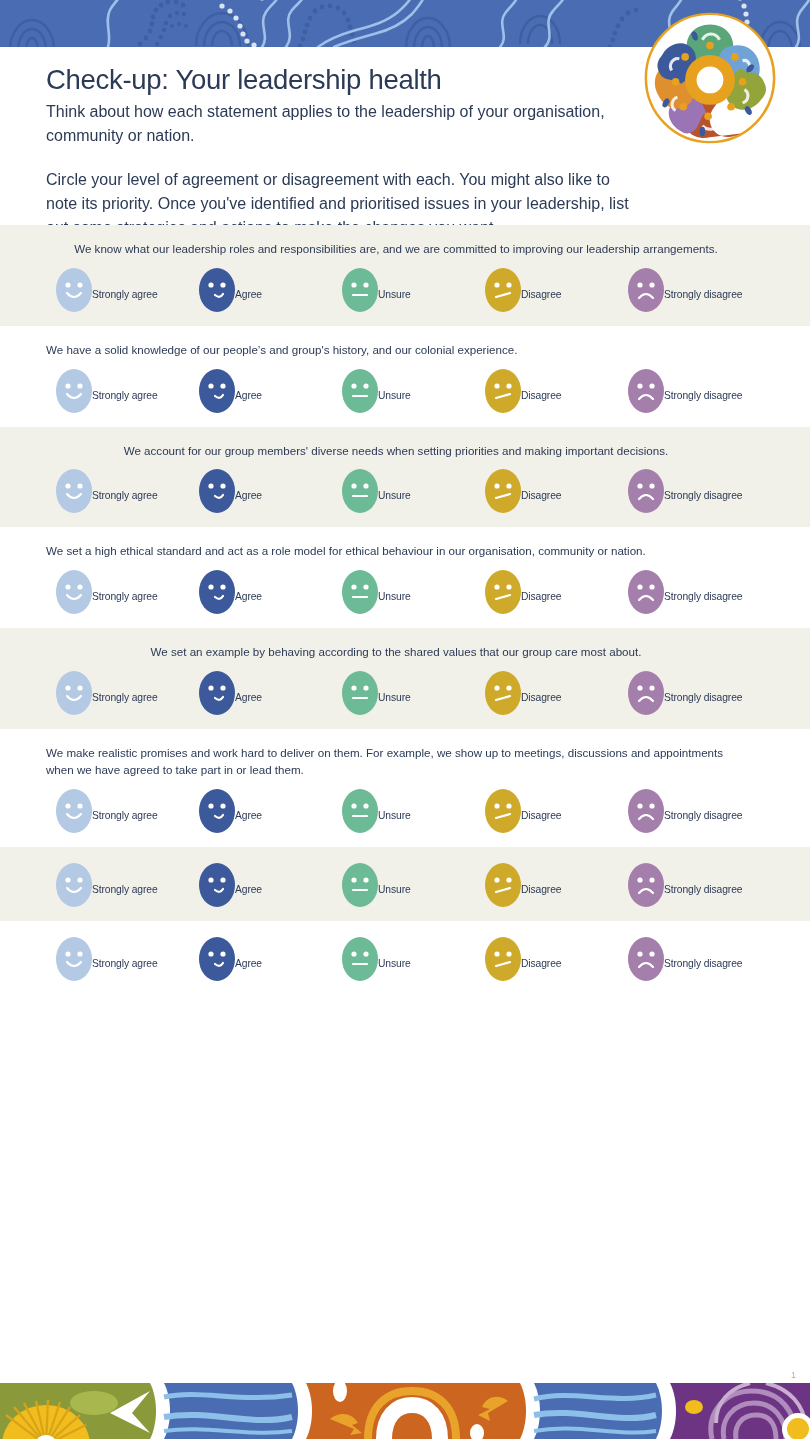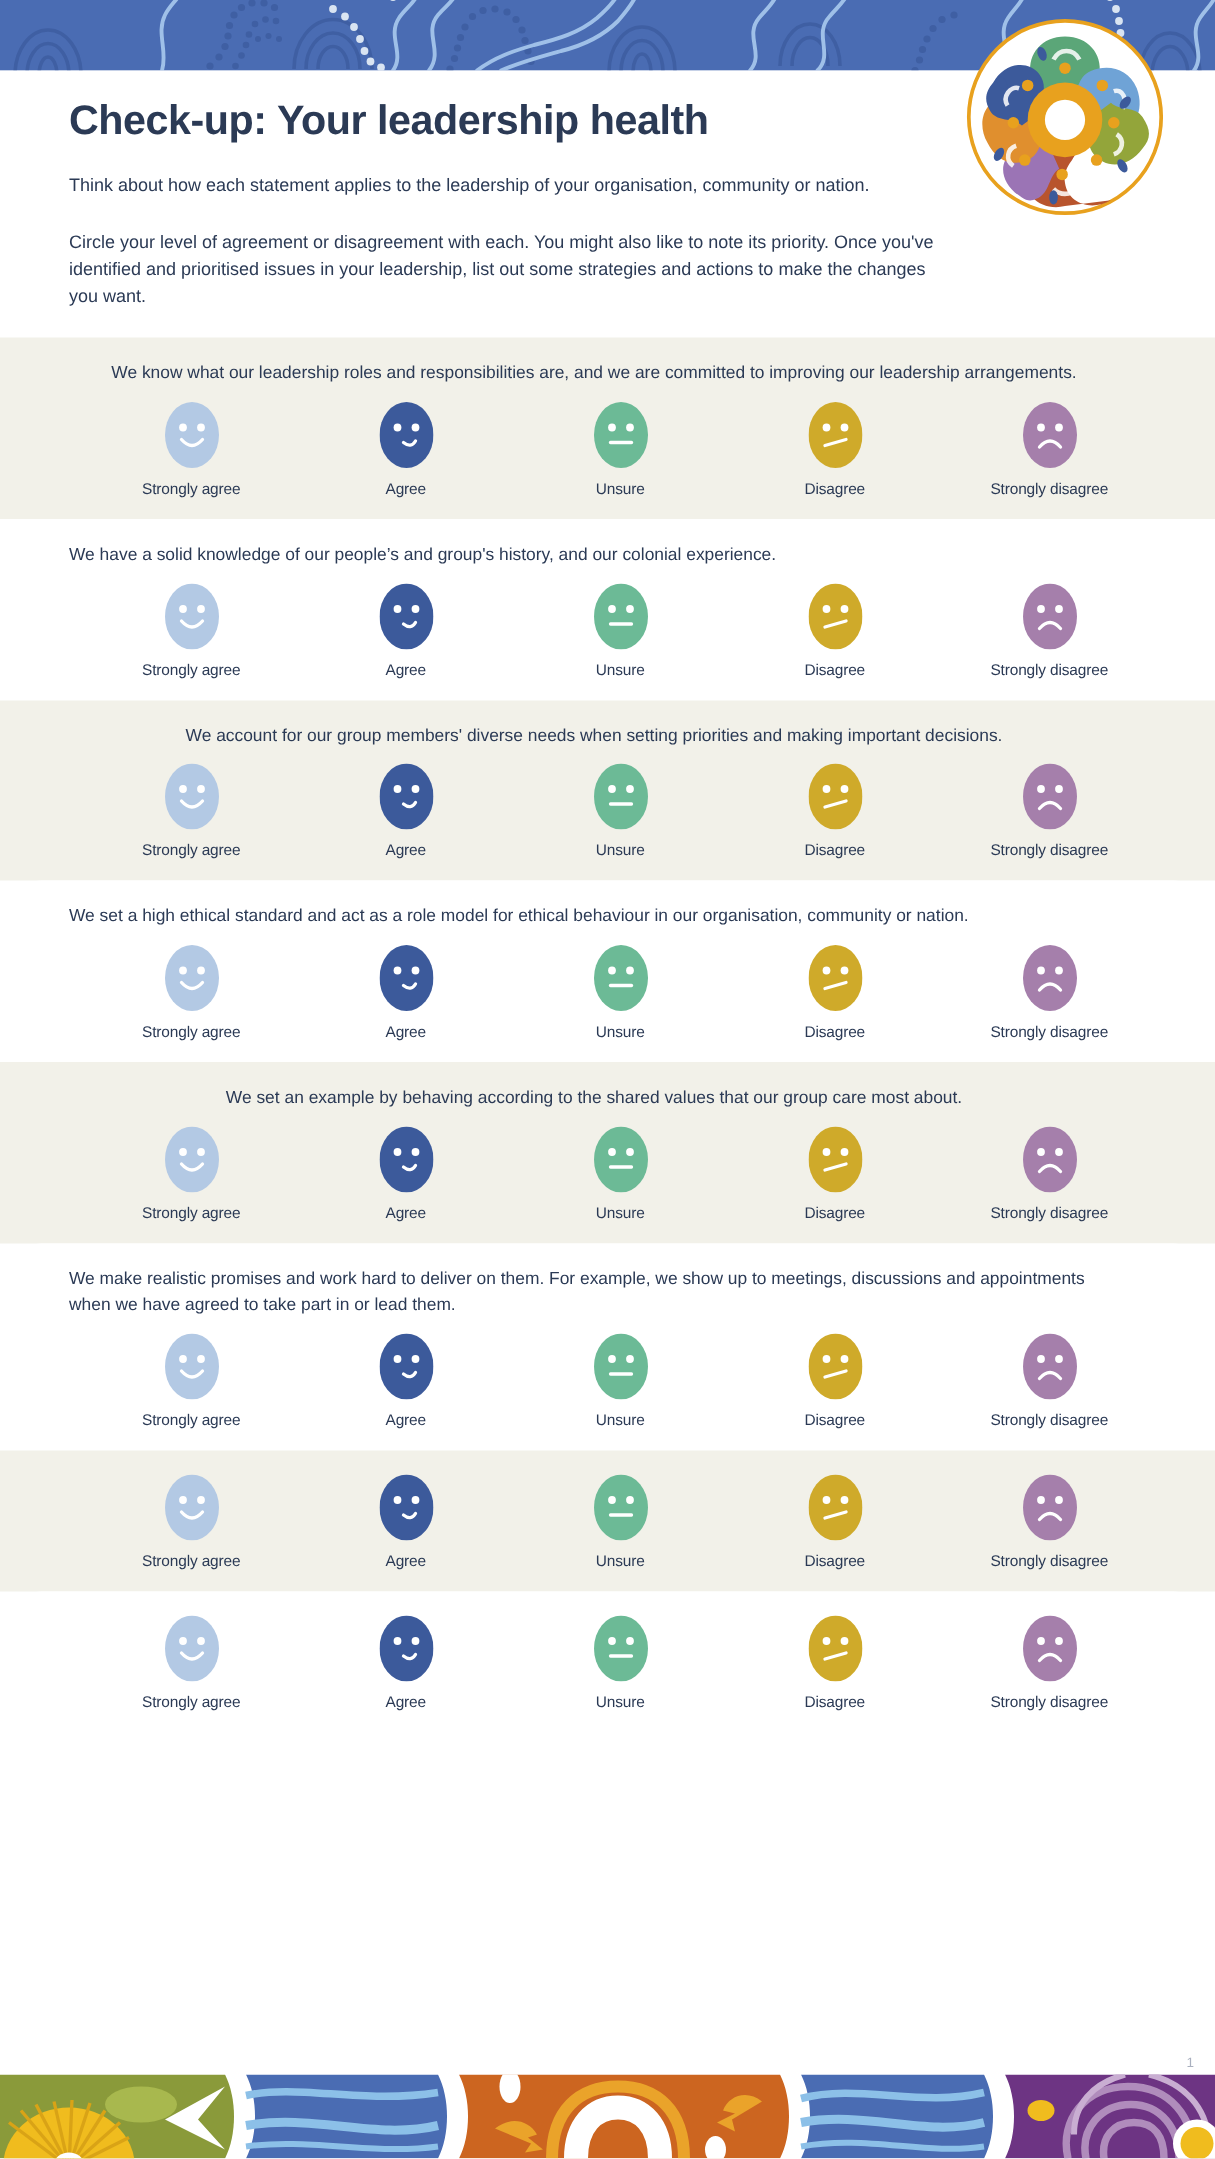--- a/index.html
+++ b/index.html
@@ -35,28 +35,28 @@
 
   
   .header {
     position: relative;
     padding: 17px 175px 0 46px;
     height: 178px;
     background: #ffffff;
   }
   .page-title {
     font-size: 27.5px;
-    font-weight: 700;
+    font-weight: 400;
     letter-spacing: -0.3px;
     color: #2b3a55;
     line-height: 1.15;
-    margin-bottom: 18px;
+    margin-bottom: 4px;
   }
   .intro-para {
-    font-size: 12px;
+    font-size: 16px;
     line-height: 1.5;
     color: #2b3a55;
     max-width: 600px;
   }
   .intro-para.second { margin-top: 20px; max-width: 600px; }
 
   
   .rows { position: relative; }
   .qrow {
     position: relative;
@@ -72,21 +72,21 @@
     max-width: 700px;
   }
   .scale {
     display: flex;
     width: 715px;
     margin-left: 10px;
   }
   .scale-item {
     width: 20%;
     display: flex;
-    flex-direction: column;
+    flex-direction: row;
     align-items: center;
   }
   .face { width: 36px; height: 44px; display: block; }
   .face-label {
     margin-top: 9px;
     font-size: 10.3px;
     color: #2b3a55;
     white-space: nowrap;
     letter-spacing: -0.1px;
   }

